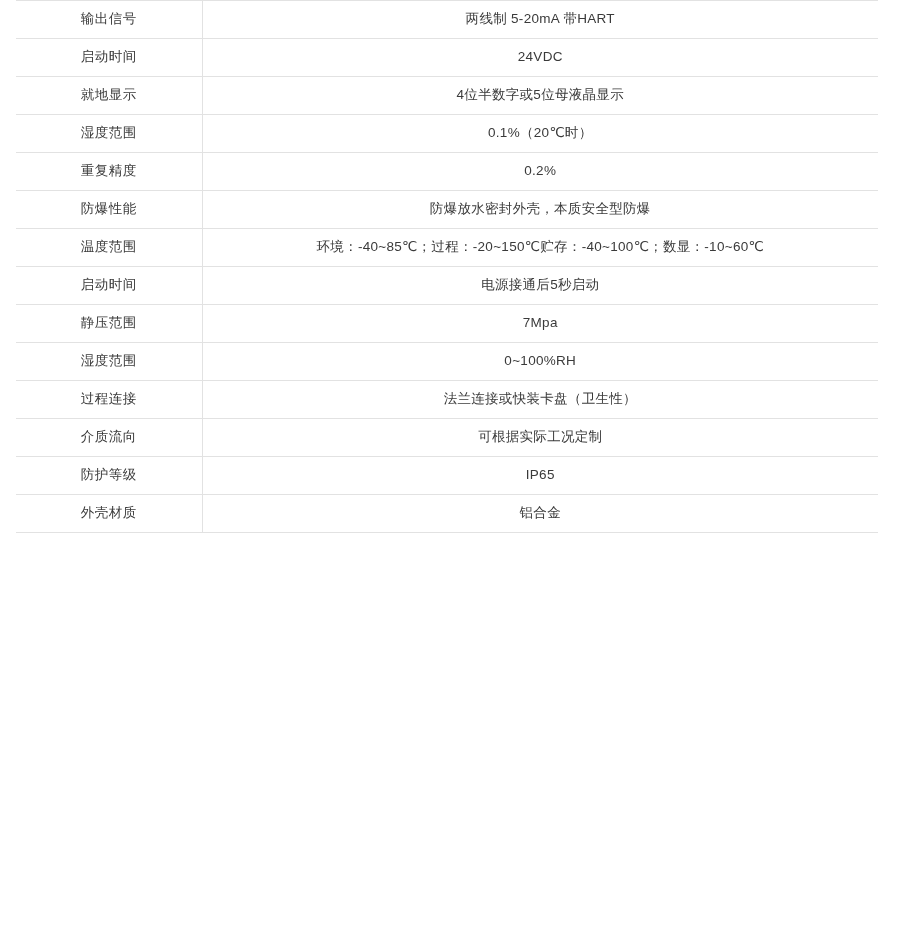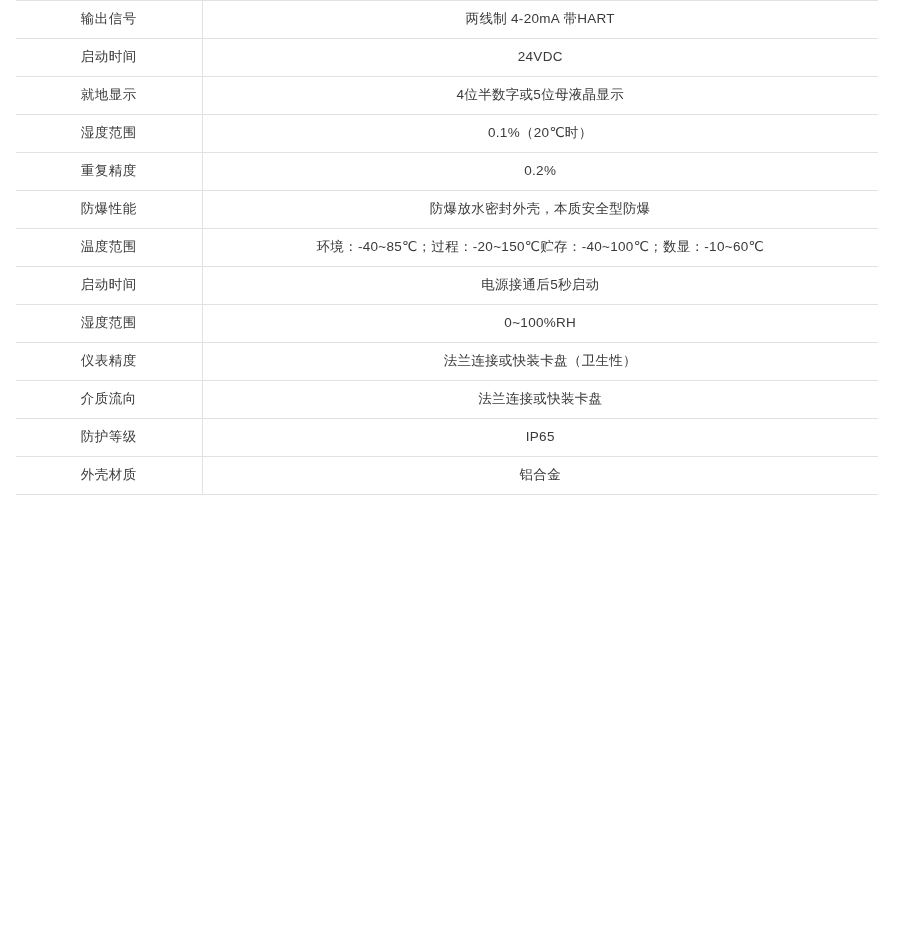--- a/index.html
+++ b/index.html
@@ -51,21 +51,21 @@
 <body>
 
 <table class="spec-table">
   <colgroup>
     <col class="c-label">
     <col class="c-value">
   </colgroup>
   <tbody>
     <tr>
       <td class="label">输出信号</td>
-      <td class="value">两线制 4-20mA  带HART</td>
+      <td class="value">两线制 5-20mA  带HART</td>
     </tr>
     <tr>
       <td class="label">启动时间</td>
       <td class="value">24VDC</td>
     </tr>
     <tr>
       <td class="label">就地显示</td>
       <td class="value">4位半数字或5位母液晶显示</td>
     </tr>
     <tr>
@@ -82,30 +82,34 @@
     </tr>
     <tr>
       <td class="label">温度范围</td>
       <td class="value">环境：-40~85℃；过程：-20~150℃贮存：-40~100℃；数显：-10~60℃</td>
     </tr>
     <tr>
       <td class="label">启动时间</td>
       <td class="value">电源接通后5秒启动</td>
     </tr>
     <tr>
+      <td class="label">静压范围</td>
+      <td class="value">7Mpa</td>
+    </tr>
+    <tr>
       <td class="label">湿度范围</td>
       <td class="value">0~100%RH</td>
     </tr>
     <tr>
-      <td class="label">仪表精度</td>
+      <td class="label">过程连接</td>
       <td class="value">法兰连接或快装卡盘（卫生性）</td>
     </tr>
     <tr>
       <td class="label">介质流向</td>
-      <td class="value">法兰连接或快装卡盘</td>
+      <td class="value">可根据实际工况定制</td>
     </tr>
     <tr>
       <td class="label">防护等级</td>
       <td class="value">IP65</td>
     </tr>
     <tr>
       <td class="label">外壳材质</td>
       <td class="value">铝合金</td>
     </tr>
   </tbody>

